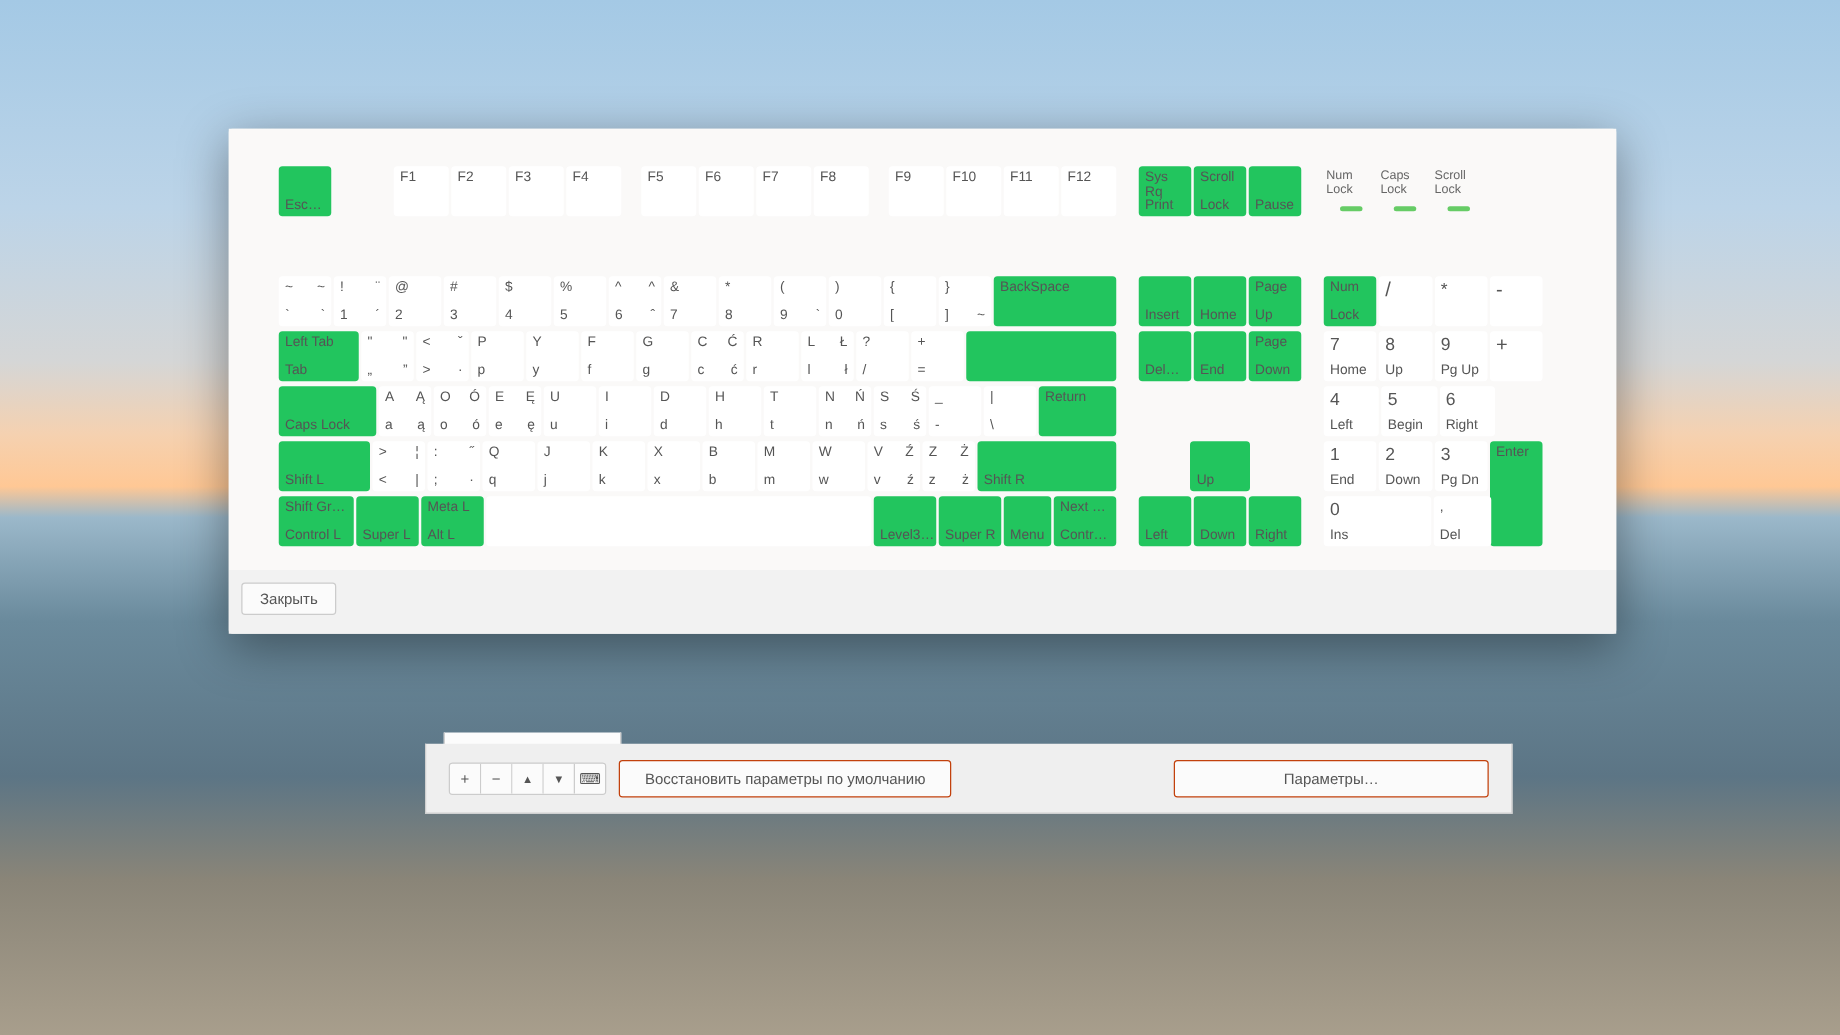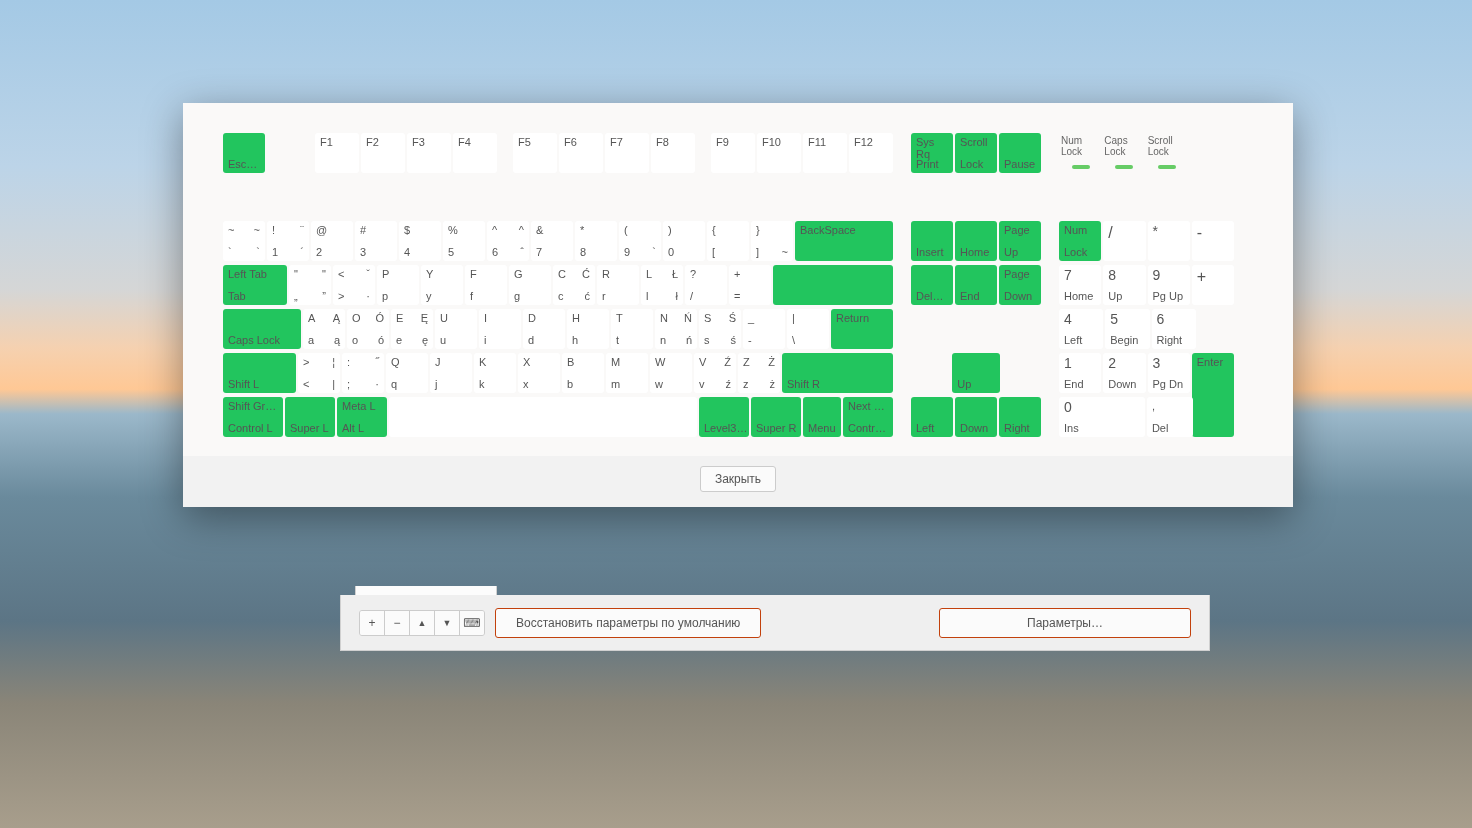--- a/index.html
+++ b/index.html
@@ -18,21 +18,21 @@
 .ind .dot{position:absolute;bottom:4px;left:50%;transform:translateX(-50%);width:18px;height:4px;background:#6c6;border-radius:2px}
 .row{display:flex;gap:2px;margin-bottom:4px}
 .key{background:#fff;border-radius:3px;height:40px;position:relative;font-size:11px;color:#555;padding:3px 4px;box-sizing:border-box;overflow:hidden;line-height:1.1}
 .key.mod{background:#22c55e}
 .key .tl{position:absolute;top:3px;left:5px}
 .key .tr{position:absolute;top:3px;right:5px}
 .key .bl{position:absolute;bottom:3px;left:5px}
 .key .br{position:absolute;bottom:3px;right:5px}
 .key .line1{position:absolute;top:3px;left:5px;right:3px}
 .key .line2{position:absolute;bottom:3px;left:5px;right:3px}
-.btnrow{padding:10px 10px 15px 10px;text-align:center;background:#f2f2f2}
+.btnrow{padding:10px 10px 15px 10px;text-align:left;background:#f2f2f2}
 .btn{display:inline-block;background:#fbfbfb;border:1px solid #ccc;border-radius:3px;padding:5px 14px;font-size:12px;color:#555}
 .underpanel{position:absolute;left:340px;top:595px;width:870px;height:56px;background:#efefef;border:1px solid #d0d0d0;border-top:none;display:flex;align-items:center;padding:0 18px;box-sizing:border-box;gap:10px}
 .ubtn{background:#fbfbfb;border:1px solid #c2410c;border-radius:3px;font-size:12px;color:#555;height:28px;display:flex;align-items:center;justify-content:center}
 .ubar{display:flex;border:1px solid #ccc;border-radius:3px;overflow:hidden}
 .ubar span{width:24px;height:24px;display:flex;align-items:center;justify-content:center;border-right:1px solid #ccc;background:#fbfbfb;font-size:12px;color:#555}
 .ubar span:last-child{border-right:none}
 .spacer{flex:1}
 .tabarea{position:absolute;left:355px;top:586px;width:140px;height:10px;background:#fcfcfc;border-left:1px solid #d0d0d0;border-right:1px solid #d0d0d0}
 </style>
 </head>

